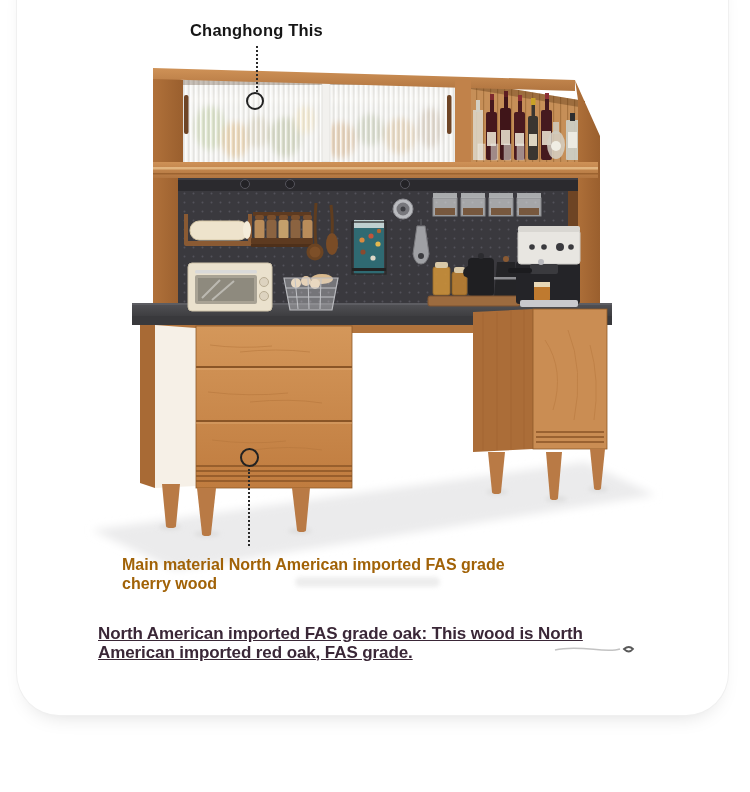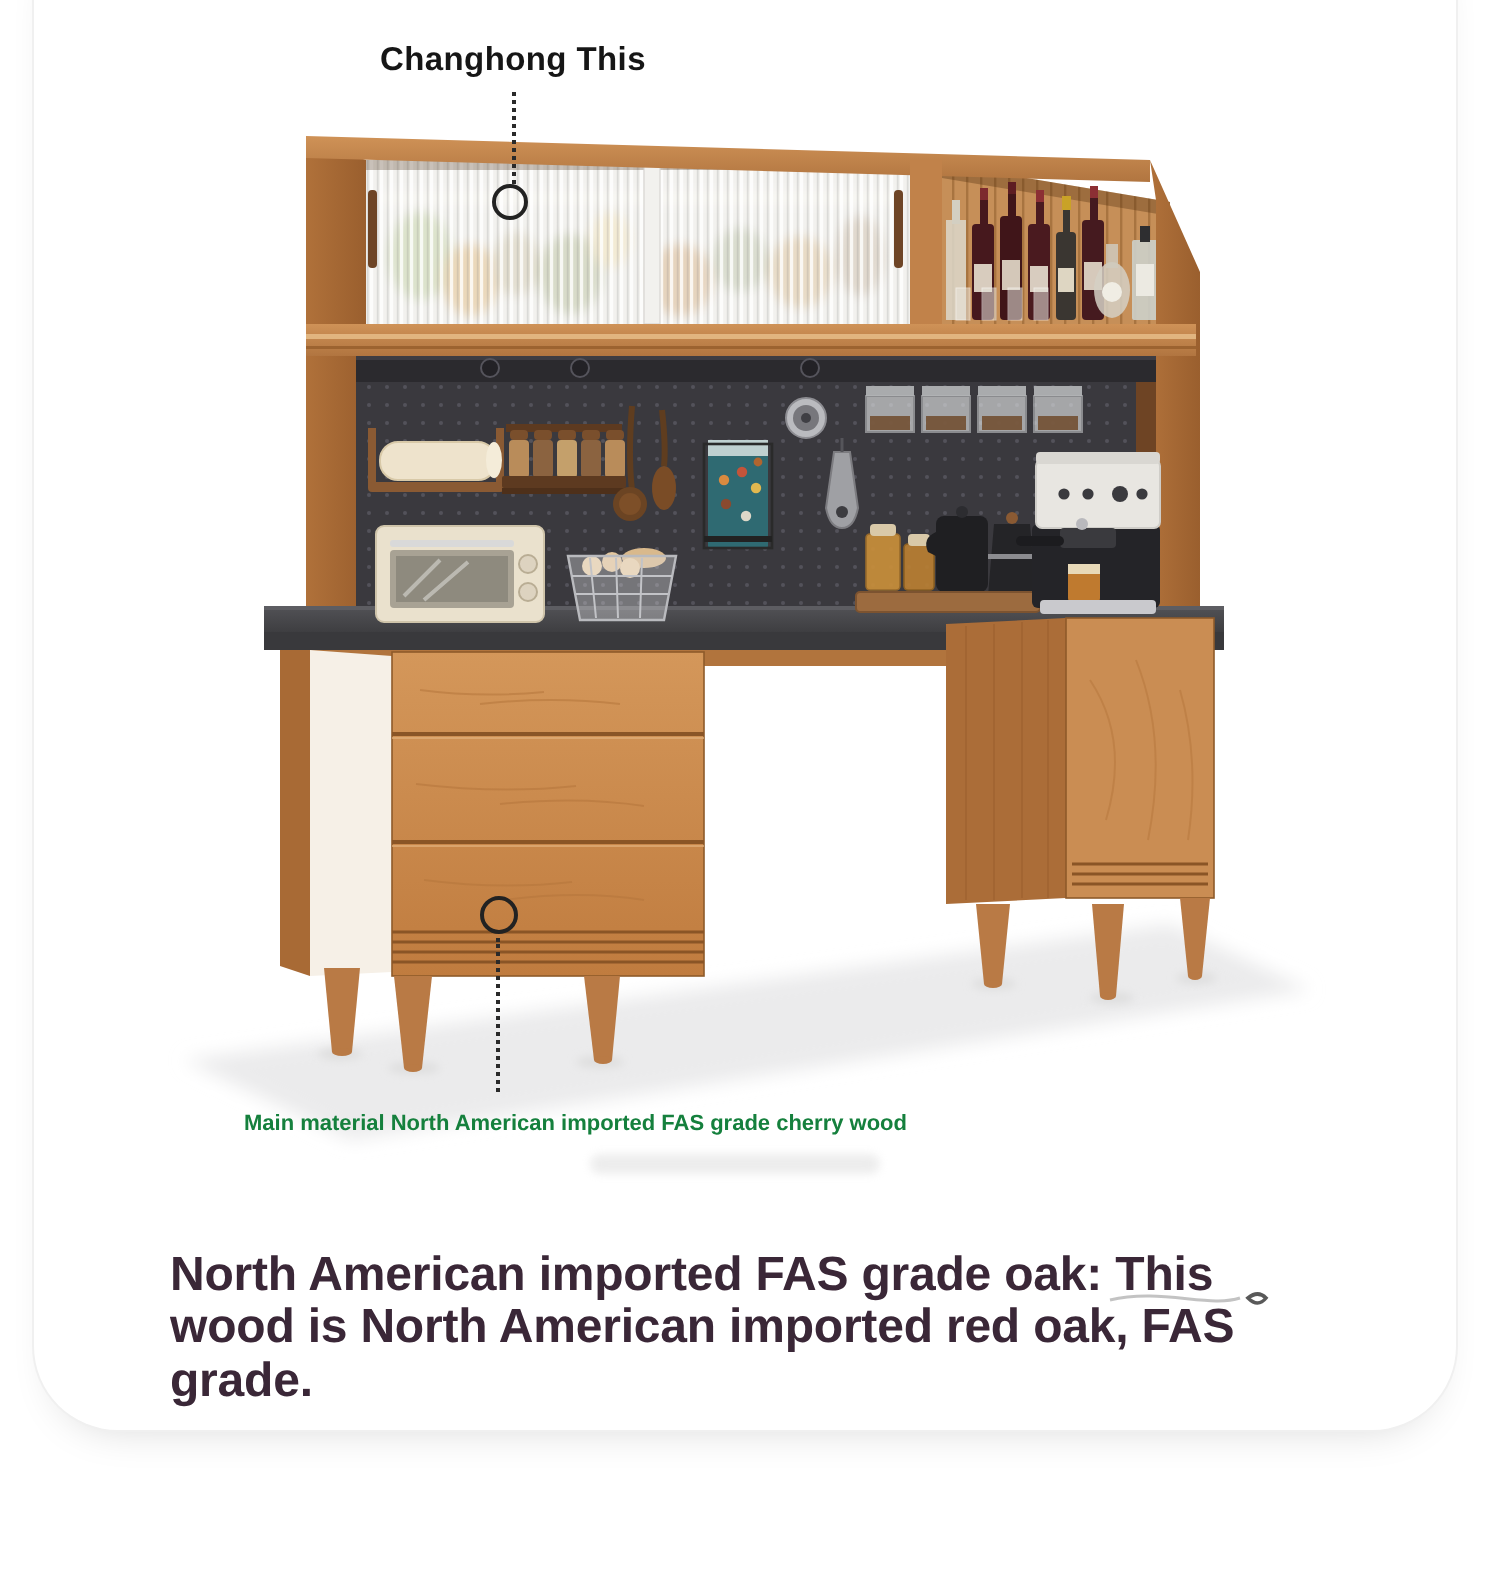--- a/index.html
+++ b/index.html
@@ -10,24 +10,24 @@
   svg{display:block;}
   .photo{position:absolute;left:0;top:0;}
   .glass-label{position:absolute;left:190px;top:21px;font-size:16.5px;font-weight:bold;
                color:#161616;letter-spacing:.2px;white-space:nowrap;}
   .leader{position:absolute;width:0;border-left:2px dotted #2a2a2a;}
   .leader.top{left:256px;top:46px;height:46px;}
   .leader.bottom{left:248px;top:469px;height:77px;}
   .ring{position:absolute;border:2.5px solid #222;border-radius:50%;background:transparent;}
   .ring.top{left:246px;top:92px;width:14px;height:14px;}
   .ring.bottom{left:240px;top:448px;width:15px;height:15px;}
-  .material-label{position:absolute;left:122px;top:556px;width:392px;font-size:11px;
-                  font-weight:bold;color:#15803d;line-height:1.16;}
-  .footer-note{position:absolute;left:85px;top:625px;width:550px;font-size:24px;
-               font-weight:bold;color:#3a2737;line-height:1.1;letter-spacing:-.1px;}
+  .material-label{position:absolute;left:122px;top:556px;width:392px;font-size:16px;
+                  font-weight:bold;color:#a16207;line-height:1.16;}
+  .footer-note{position:absolute;left:98px;top:625px;width:550px;font-size:17px;
+               font-weight:bold;color:#3a2737;line-height:1.1;letter-spacing:-.1px;text-decoration:underline;}
   .smudge{position:absolute;pointer-events:none;}
   .smudge.s1{left:295px;top:577px;width:145px;height:10px;background:#c8c8c8;
              opacity:.32;filter:blur(2px);border-radius:5px;}
   .smudge.s2{left:550px;top:640px;width:95px;height:20px;}
 </style>
 </head>
 <body>
 
 <div class="stage">
 

